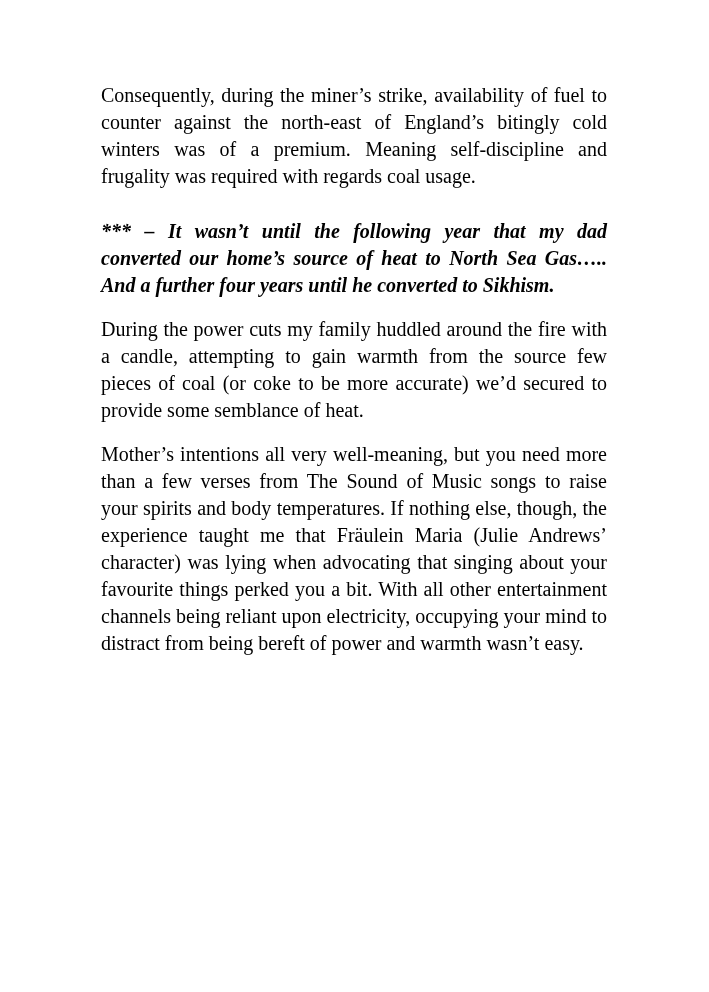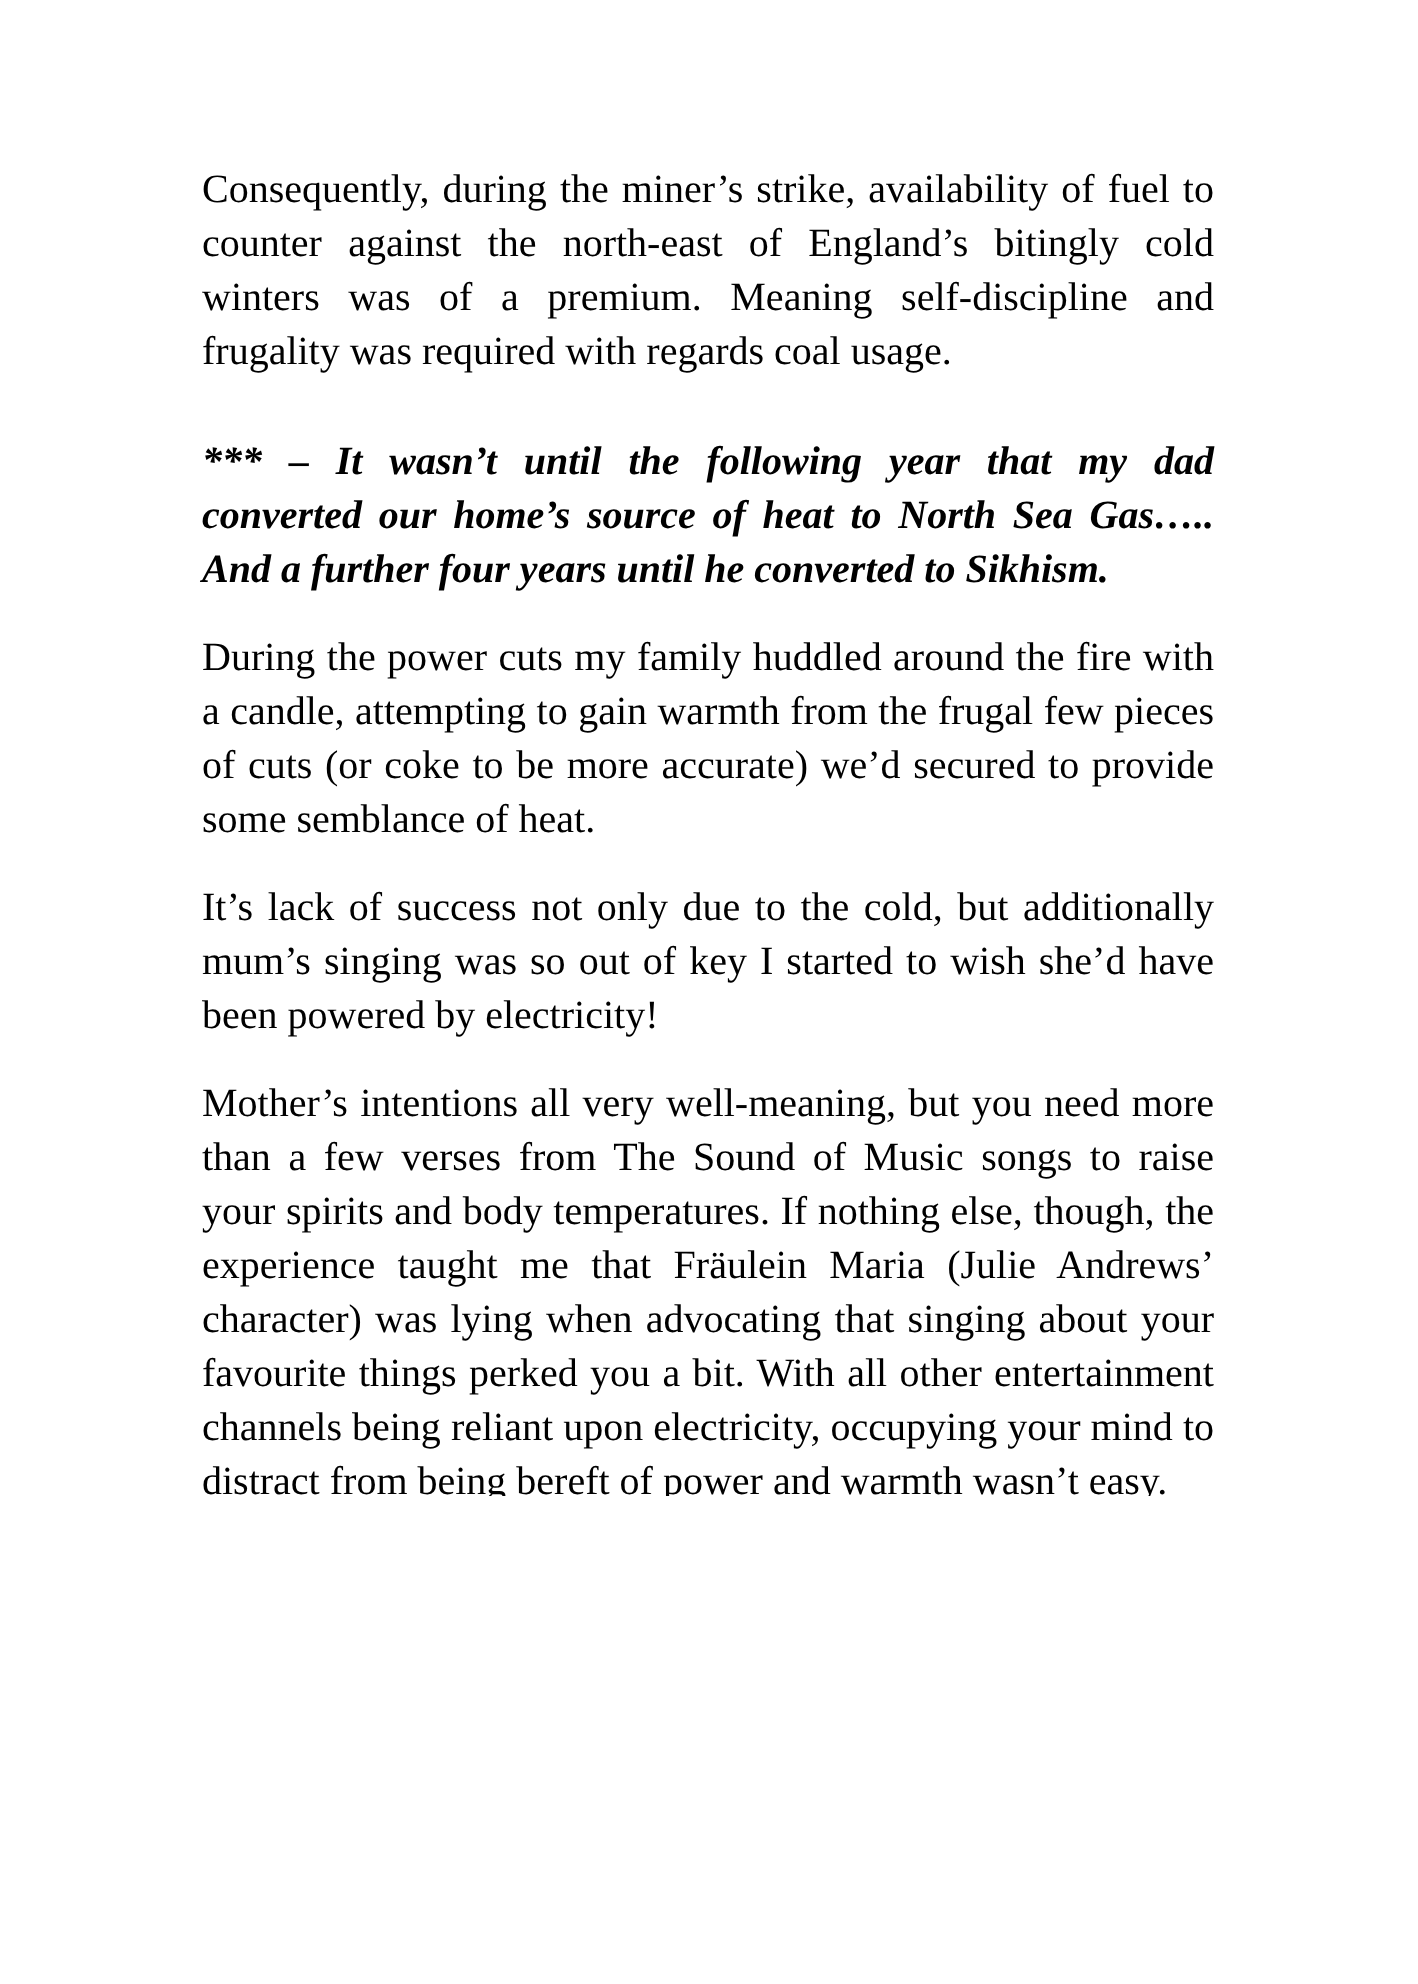--- a/index.html
+++ b/index.html
@@ -45,18 +45,17 @@
       color: #c2410c;
     }
   </style>
 </head>
 <body>
 
 <div class="page">
   <div class="text-block">
     <p>Consequently, during the miner’s strike, availability of fuel to counter against the north-east of England’s bitingly cold winters was of a premium. Meaning self-discipline and frugality was required with regards coal usage.</p>
     <p class="emphasis">*** – It wasn’t until the following year that my dad converted our home’s source of heat to North Sea Gas….. And a further four years until he converted to Sikhism.</p>
-    <p>During the power cuts my family huddled around the fire with a candle, attempting to gain warmth from the frugal few pieces of cuts (or coke to be more accurate) we’d secured to provide some semblance of heat.</p>
-    <p>It’s lack of success not only due to the cold, but additionally mum’s singing was so out of key I started to wish she’d have been powered by electricity!</p>
+    <p>During the power cuts my family huddled around the fire with a candle, attempting to gain warmth from the source few pieces of coal (or coke to be more accurate) we’d secured to provide some semblance of heat.</p>
     <p>Mother’s intentions all very well-meaning, but you need more than a few verses from The Sound of Music songs to raise your spirits and body temperatures. If nothing else, though, the experience taught me that Fräulein Maria (Julie Andrews’ character) was lying when advocating that singing about your favourite things perked you a bit. With all other entertainment channels being reliant upon electricity, occupying your mind to distract from being bereft of power and warmth wasn’t easy.</p>
   </div>
   <div class="page-number">42</div>
 </div>
 
 </body></html>

